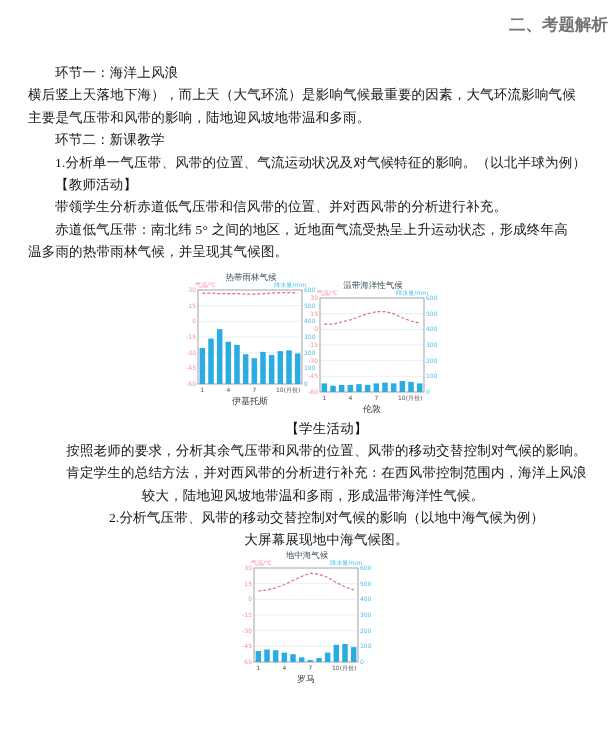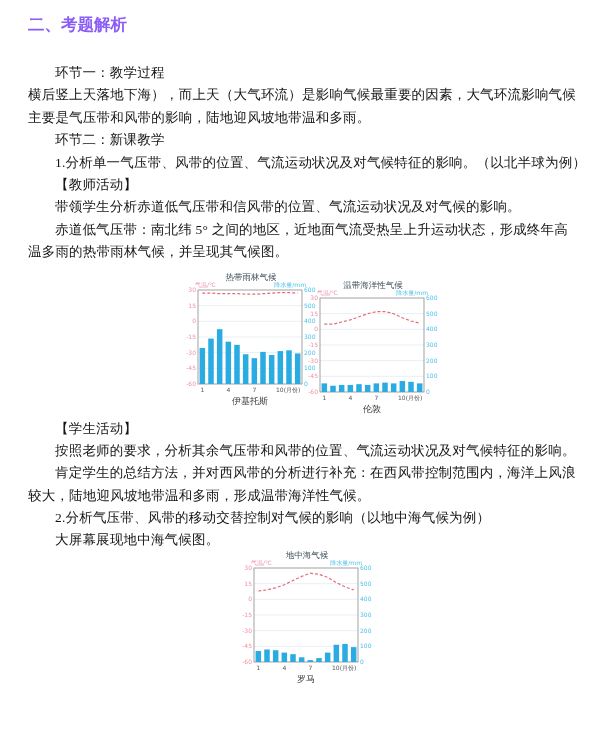--- a/index.html
+++ b/index.html
@@ -3,50 +3,50 @@
 <meta charset="utf-8">
 <style>
   html,body{margin:0;padding:0;}
   body{
     width:608px;height:752px;background:#ffffff;overflow:hidden;
     font-family:"Liberation Serif", serif;color:#151515;
   }
   .page{position:relative;width:608px;height:752px;}
   .doc-title{
     margin:14px 0 0 28px;font-size:16.5px;font-weight:bold;
-    font-family:"Liberation Sans", sans-serif;color:#8b5cf6;height:22px;
+    font-family:"Liberation Sans", sans-serif;color:#737373;height:22px;text-align:right;
   }
   .text-section{margin-top:26px;}
-  .text-section.second{margin-top:0;}
+  .text-section.second{margin-top:0;text-align:center;}
   .t-line{
     margin-left:28px;margin-right:10px;font-size:13.5px;line-height:22.4px;
     height:22.4px;white-space:nowrap;letter-spacing:0.2px;
   }
   .t-line.indent{padding-left:27px;}
   .charts-row{position:relative;height:150px;margin-top:4px;}
   #chart1{position:absolute;left:176px;top:0;}
   #chart2{position:absolute;left:298px;top:8px;}
   .chart3-wrap{margin:-6px 0 0 232px;height:150px;}
   svg text{font-family:"DejaVu Sans", sans-serif;}
 </style>
 </head>
 <body>
 
 <div class="page">
 
   <div class="doc-title">二、考题解析</div>
 
   <div class="text-section" id="section1">
-      <div class="t-line indent">环节一：教学过程</div>
+      <div class="t-line indent">环节一：海洋上风浪</div>
       <div class="t-line">横后竖上天落地下海），而上天（大气环流）是影响气候最重要的因素，大气环流影响气候</div>
       <div class="t-line">主要是气压带和风带的影响，陆地迎风坡地带温和多雨。</div>
       <div class="t-line indent">环节二：新课教学</div>
       <div class="t-line indent">1.分析单一气压带、风带的位置、气流运动状况及对气候特征的影响。（以北半球为例）</div>
       <div class="t-line indent">【教师活动】</div>
-      <div class="t-line indent">带领学生分析赤道低气压带和信风带的位置、气流运动状况及对气候的影响。</div>
+      <div class="t-line indent">带领学生分析赤道低气压带和信风带的位置、并对西风带的分析进行补充。</div>
       <div class="t-line indent">赤道低气压带：南北纬 5° 之间的地区，近地面气流受热呈上升运动状态，形成终年高</div>
       <div class="t-line">温多雨的热带雨林气候，并呈现其气候图。</div>
     </div>
 
   <div class="charts-row">
     <svg id="chart1" width="150" height="150" viewBox="0 0 150 150">
         <text x="75" y="12" text-anchor="middle" font-size="8.5" fill="#3d4f5a">热带雨林气候</text>
         <text x="19" y="19" text-anchor="start" font-size="6" fill="#f090a8">气温/℃</text>
         <text x="130" y="19" text-anchor="end" font-size="6" fill="#49c0e8">降水量/mm</text>
         <line x1="22" y1="37.666666666666664" x2="126" y2="37.666666666666664" stroke="#d8e6ee" stroke-width="0.6"></line>
@@ -128,21 +128,21 @@
         <text x="26.333333333333332" y="124" text-anchor="middle" font-size="6" fill="#555">1</text>
         <text x="52.33333333333333" y="124" text-anchor="middle" font-size="6" fill="#555">4</text>
         <text x="78.33333333333333" y="124" text-anchor="middle" font-size="6" fill="#555">7</text>
         <text x="100" y="124" text-anchor="start" font-size="6" fill="#555">10(月份)</text>
         <text x="74" y="136" text-anchor="middle" font-size="9" fill="#333333">伦敦</text>
       </svg>
   </div>
 
   <div class="text-section second" id="section2">
       <div class="t-line indent">【学生活动】</div>
-      <div class="t-line indent">按照老师的要求，分析其余气压带和风带的位置、气流运动状况及对气候特征的影响。</div>
+      <div class="t-line indent">按照老师的要求，分析其余气压带和风带的位置、风带的移动交替控制对气候的影响。</div>
       <div class="t-line indent">肯定学生的总结方法，并对西风带的分析进行补充：在西风带控制范围内，海洋上风浪</div>
       <div class="t-line">较大，陆地迎风坡地带温和多雨，形成温带海洋性气候。</div>
       <div class="t-line indent">2.分析气压带、风带的移动交替控制对气候的影响（以地中海气候为例）</div>
       <div class="t-line indent">大屏幕展现地中海气候图。</div>
     </div>
 
   <div class="chart3-wrap">
     <svg id="chart3" width="150" height="150" viewBox="0 0 150 150">
         <text x="75" y="12" text-anchor="middle" font-size="8.5" fill="#3d4f5a">地中海气候</text>
         <text x="19" y="19" text-anchor="start" font-size="6" fill="#f090a8">气温/℃</text>

